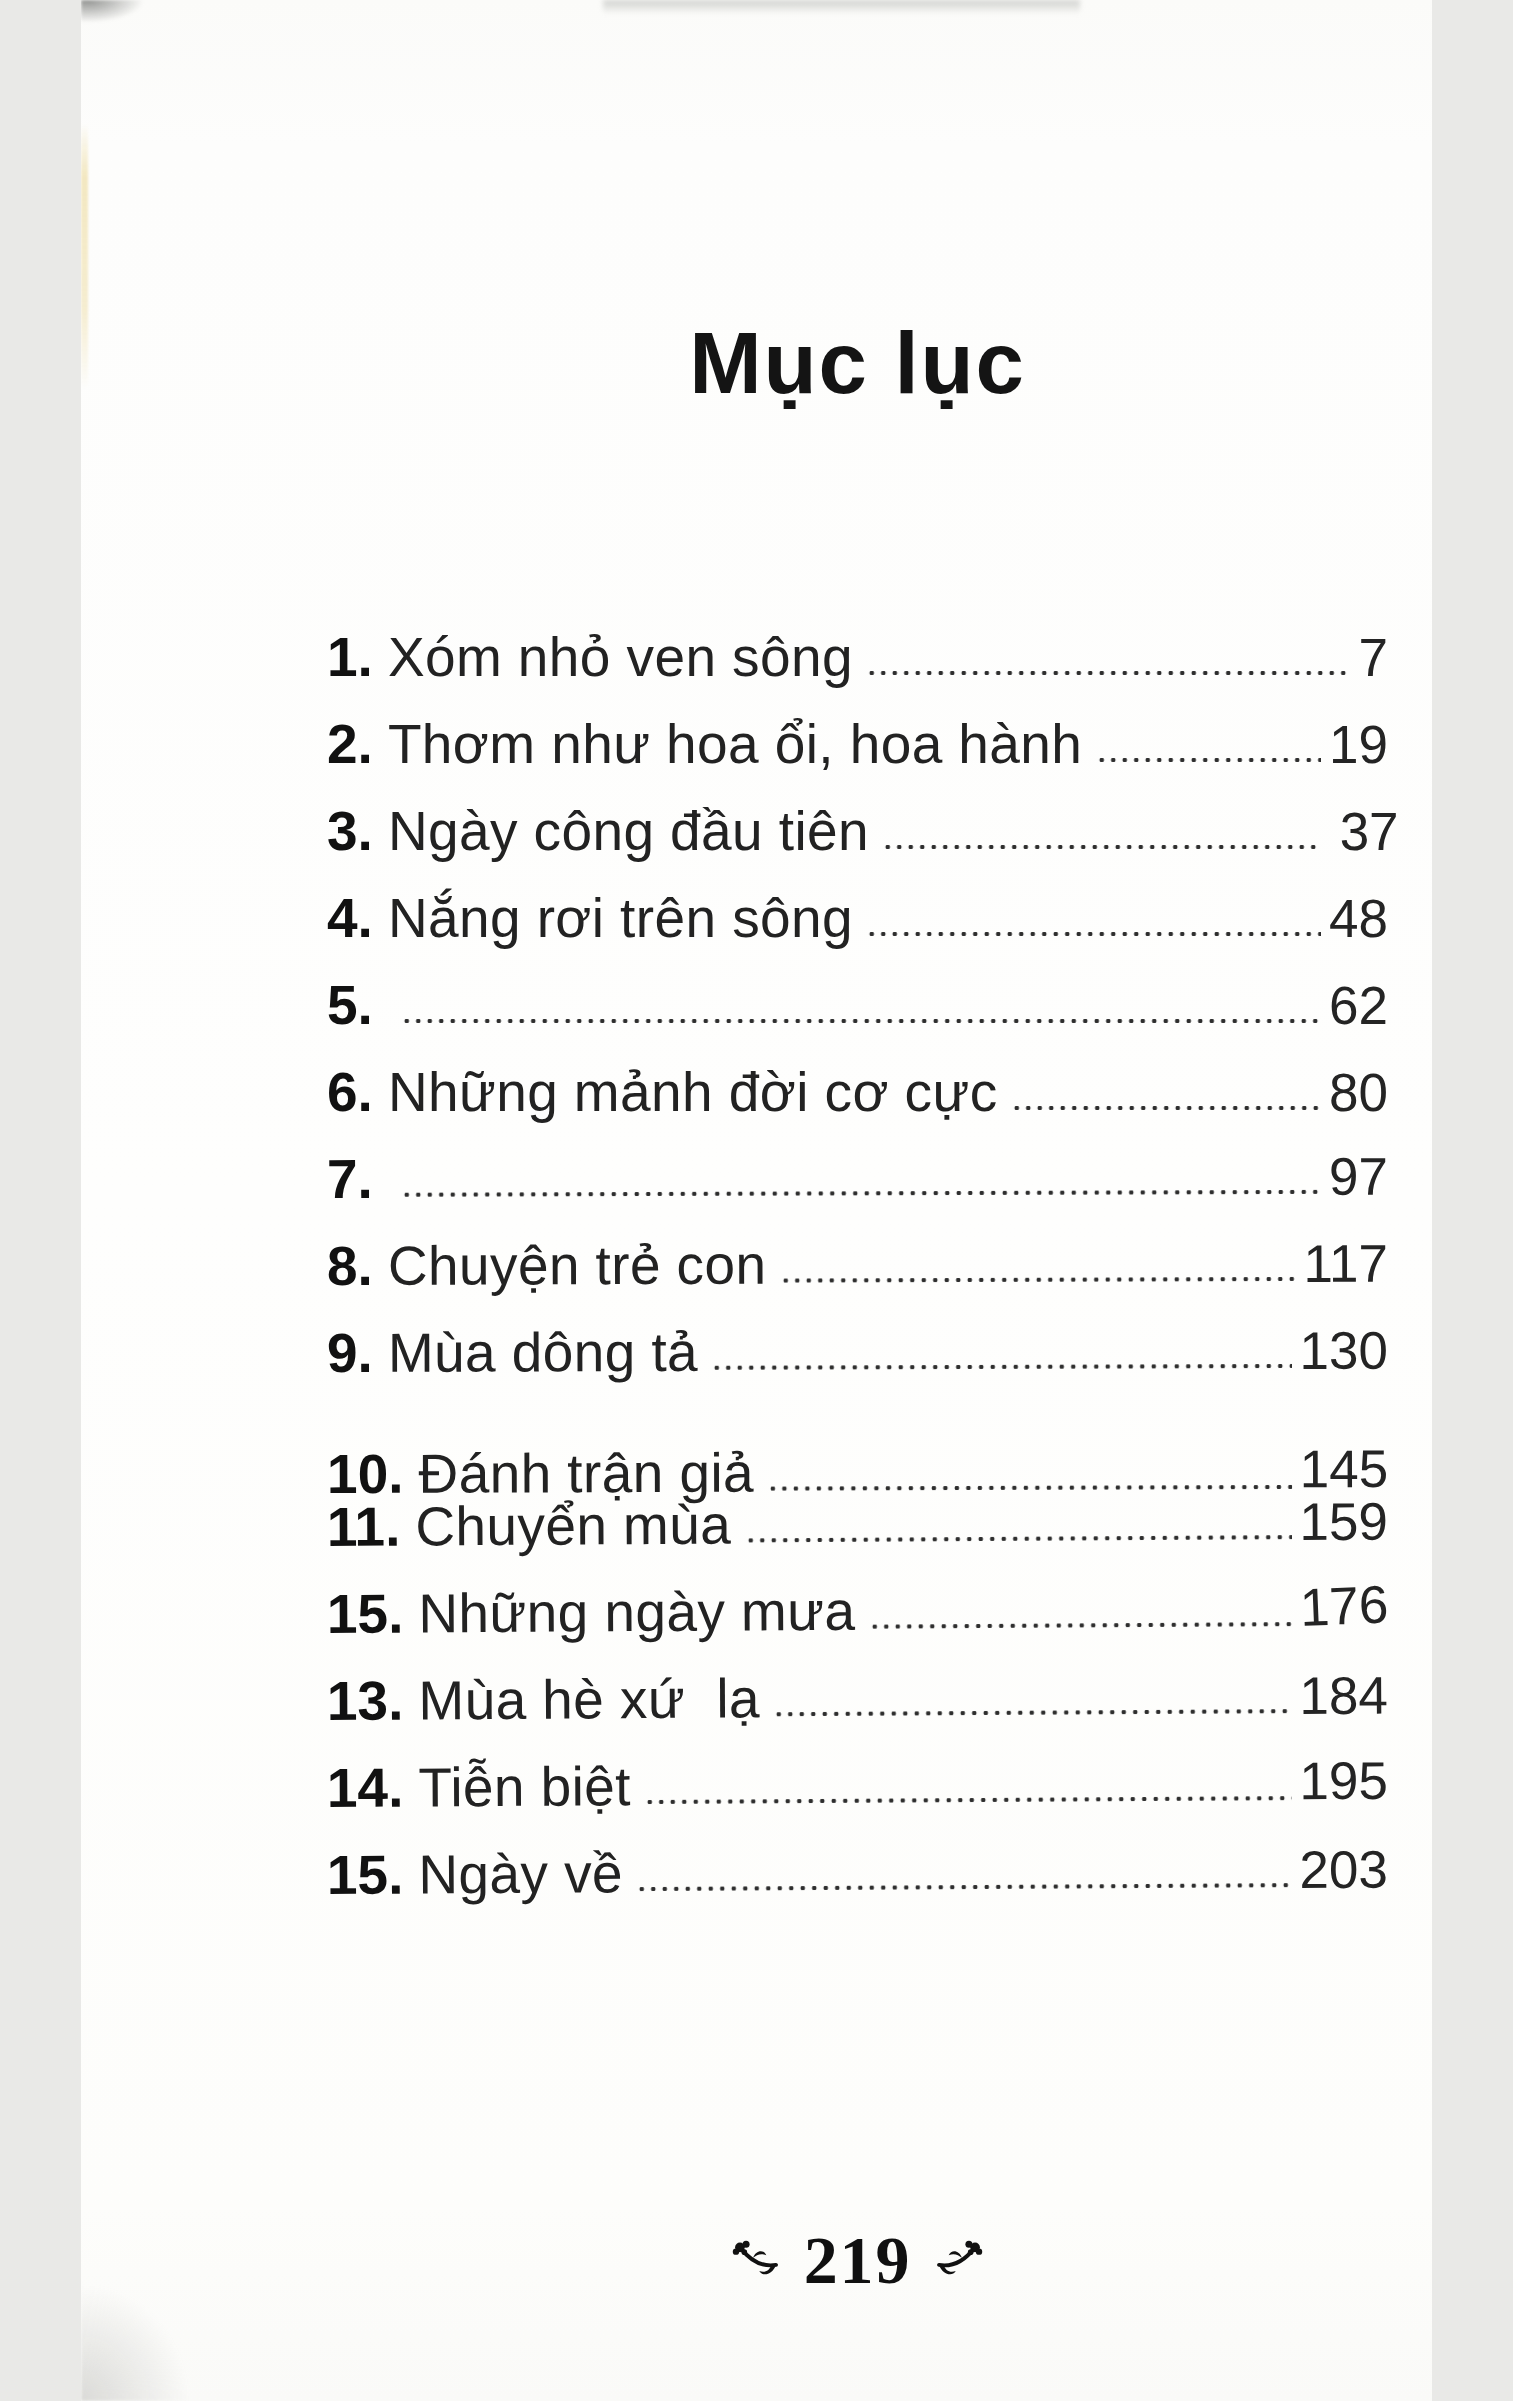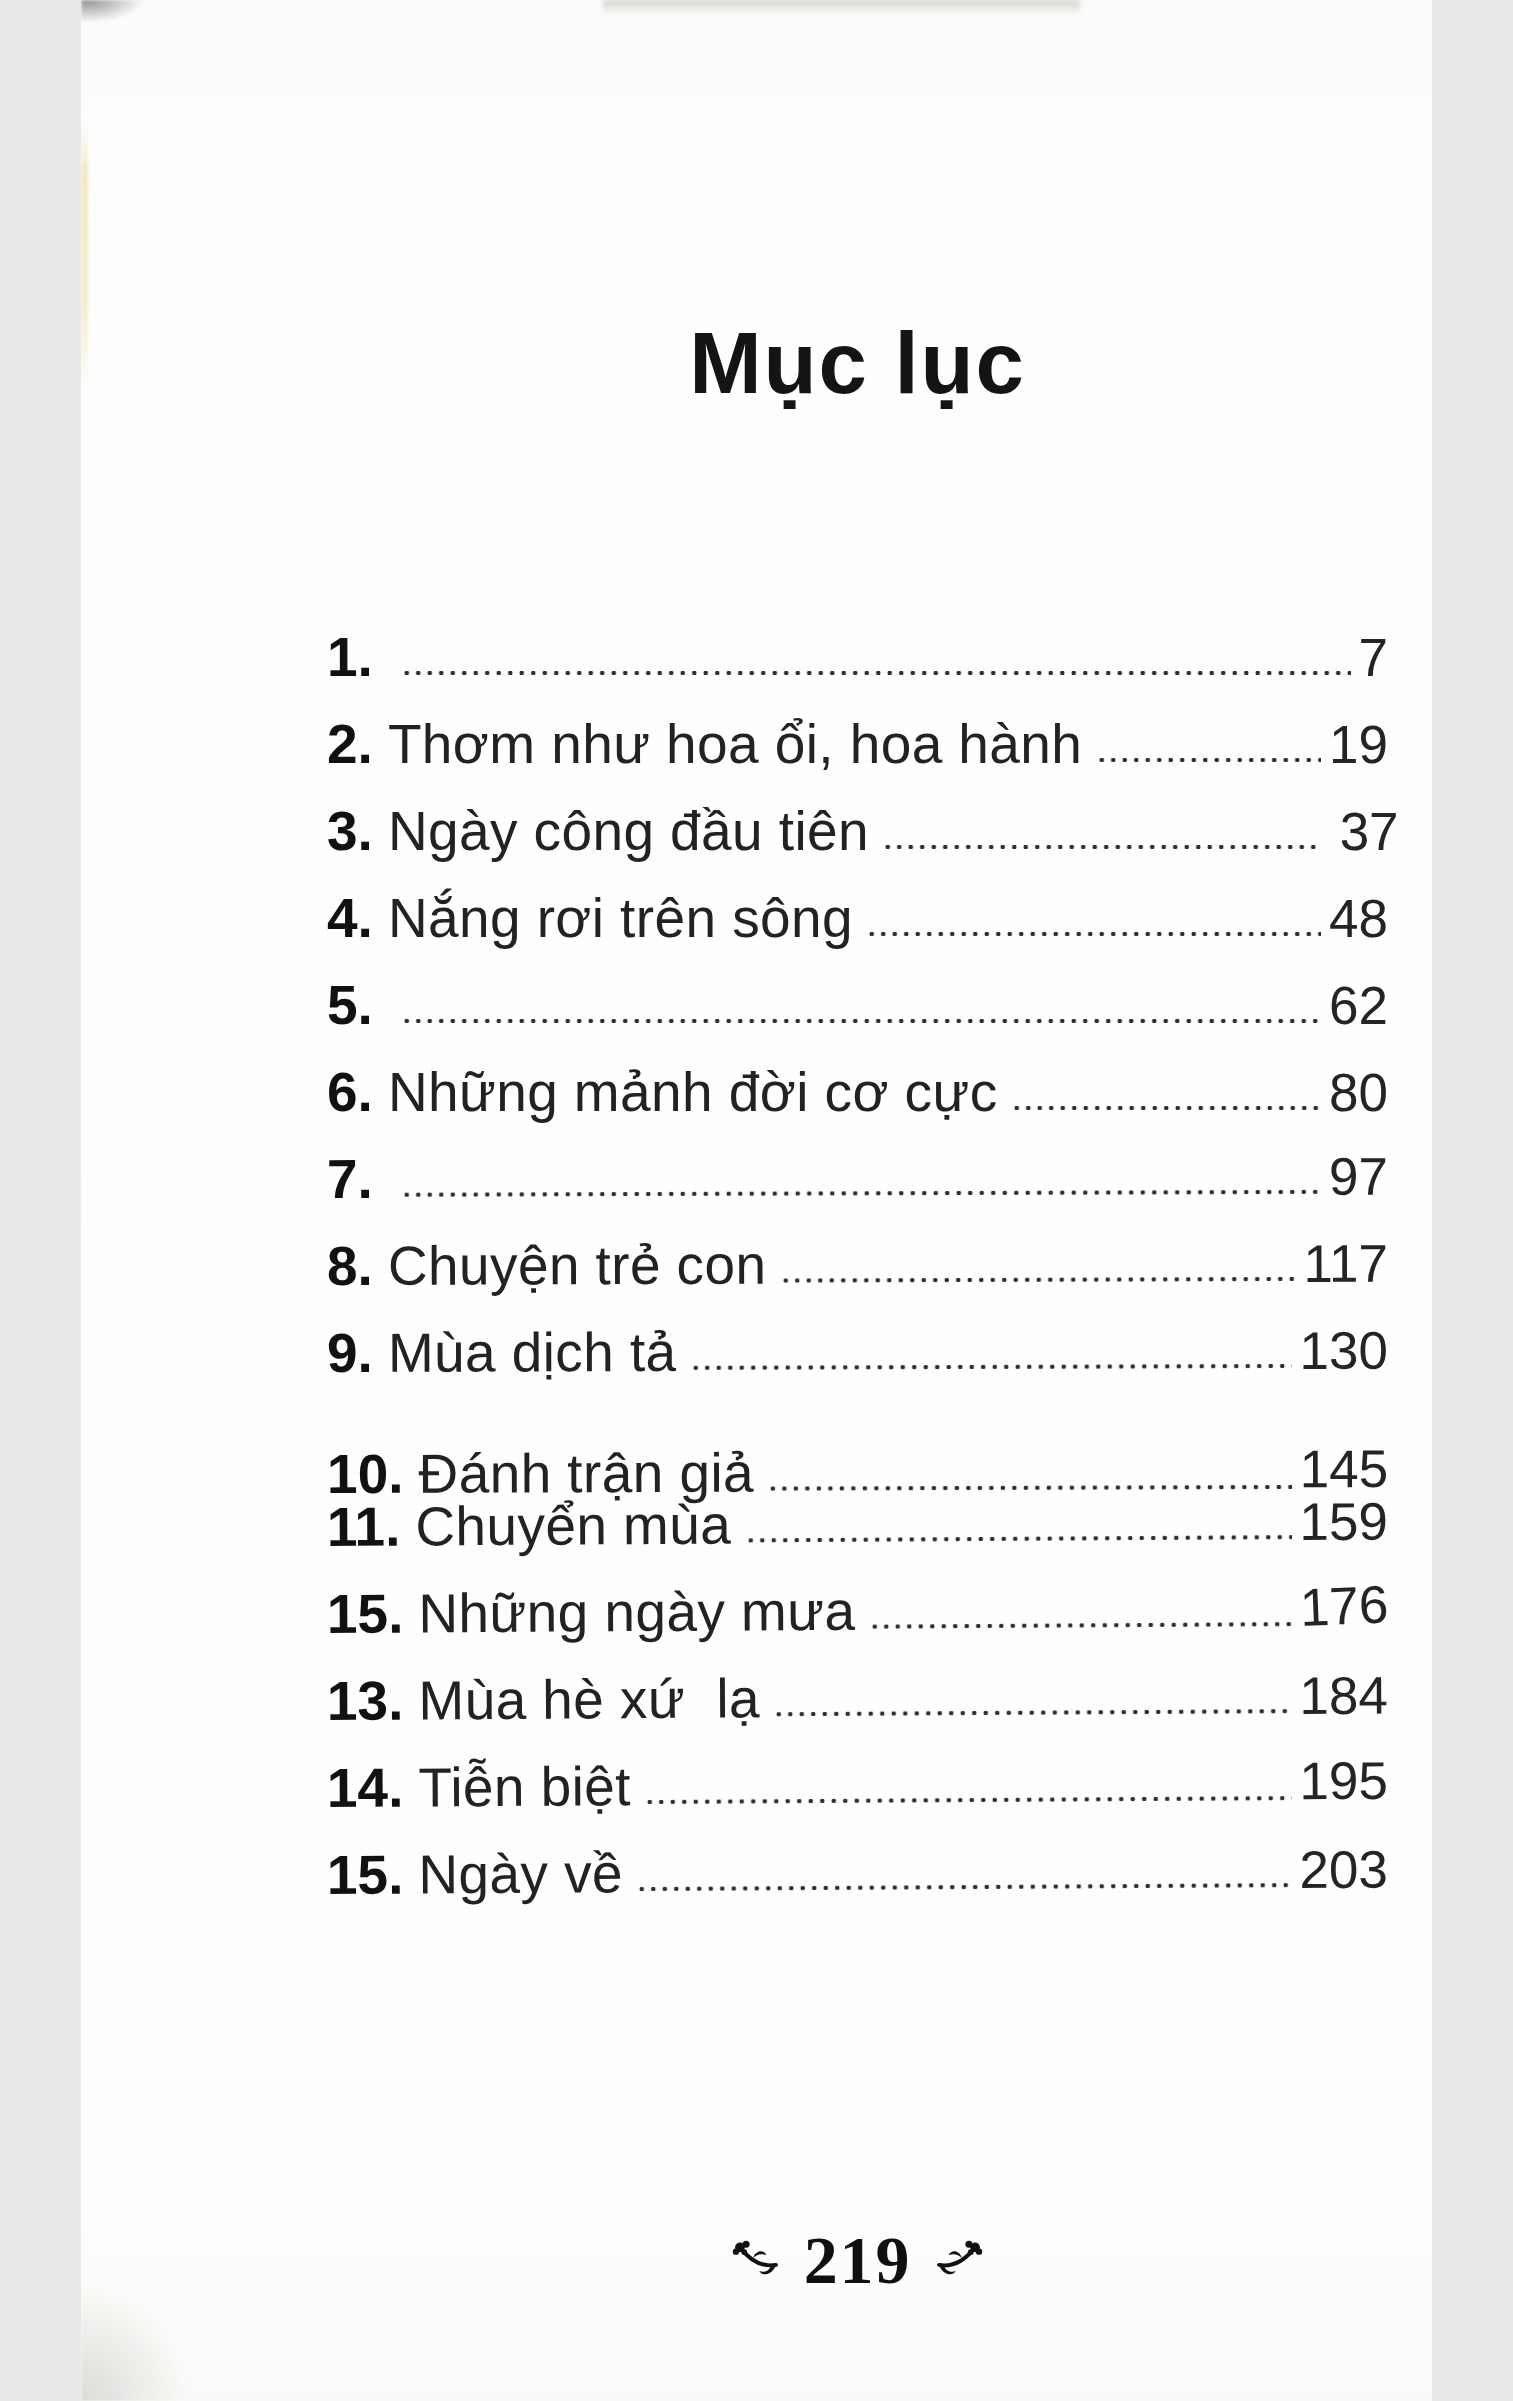--- a/index.html
+++ b/index.html
@@ -80,20 +80,21 @@
   <div class="artifact artifact-left-strip"></div>
   <div class="artifact artifact-bottom-left"></div>
 
   <div class="column">
     <h1 class="page-title">Mục lục</h1>
 
     <div class="toc">
 
   <div class="toc-row">
     <span class="num">1.</span>
+    <span class="title">Xóm nhỏ ven sông</span>
     <div class="leader"></div>
     <span class="page">7</span>
   </div>
 
   <div class="toc-row">
     <span class="num">2.</span>
     <span class="title">Thơm như hoa ổi, hoa hành</span>
     <div class="leader"></div>
     <span class="page">19</span>
   </div>
@@ -133,21 +134,21 @@
 
   <div class="toc-row">
     <span class="num">8.</span>
     <span class="title">Chuyện trẻ con</span>
     <div class="leader"></div>
     <span class="page">117</span>
   </div>
 
   <div class="toc-row">
     <span class="num">9.</span>
-    <span class="title">Mùa dịch tả</span>
+    <span class="title">Mùa dông tả</span>
     <div class="leader"></div>
     <span class="page">130</span>
   </div>
 
   <div class="toc-row">
     <span class="num">10.</span>
     <span class="title">Đánh trận giả</span>
     <div class="leader"></div>
     <span class="page">145</span>
   </div>

